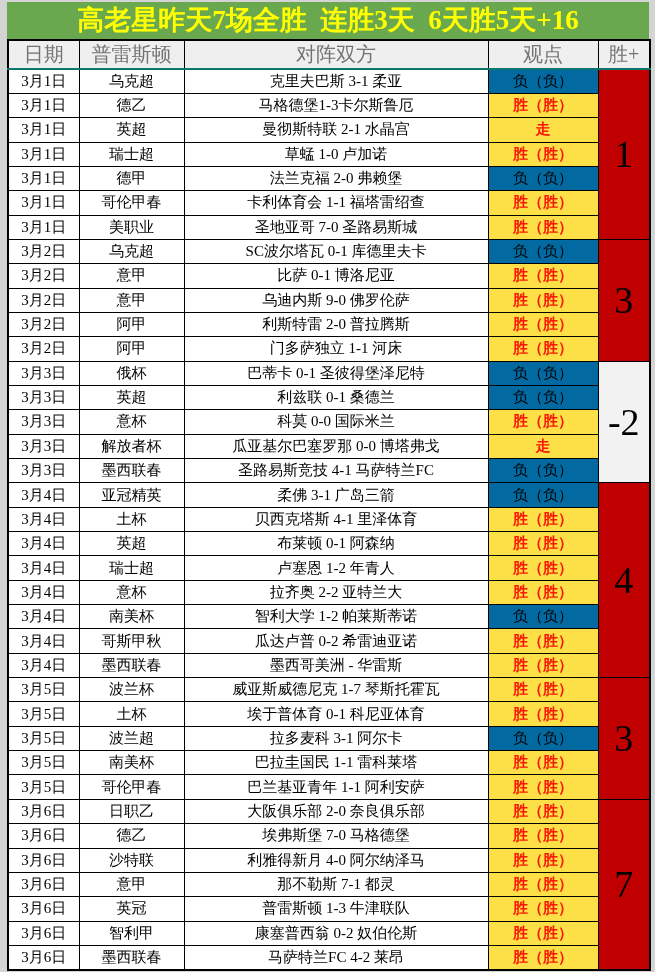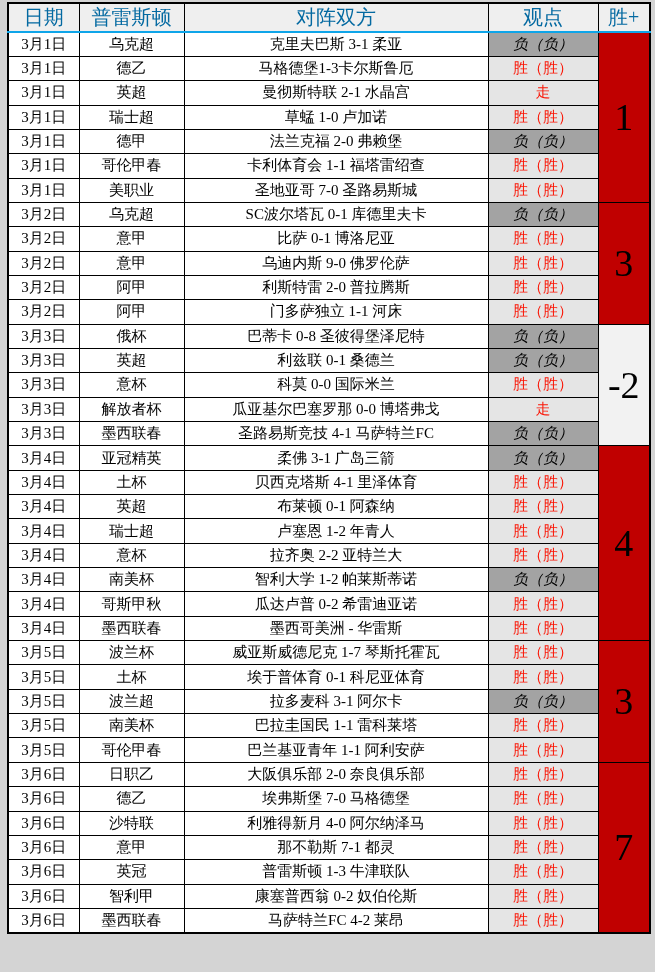--- a/index.html
+++ b/index.html
@@ -40,40 +40,41 @@
     vertical-align: middle;
     padding: 0;
     overflow: hidden;
     white-space: nowrap;
   }
   thead th {
     height: 27px;
     font-size: 20px;
     font-weight: normal;
     background: #efefef;
-    color: #0369a1;
-    border-bottom: 2px solid #0ea5e9;
+    color: #737373;
+    border-bottom: 2px solid #0f766e;
   }
   tbody tr { height: 24.35px; }
   tbody td { font-size: 15px; color: #000; }
 
-  td.c-verdict.v-hl  { background: #e5e5e5; color: #fa1505; }
-  td.c-verdict.v-plain { background: #a3a3a3; color: #000; font-style: italic; }
+  td.c-verdict.v-hl  { background: #fde047; color: #fa1505; font-weight: bold; }
+  td.c-verdict.v-plain { background: #0369a1; color: #000; }
 
   td.c-net {
     font-size: 38px;
     line-height: 1;
   }
   td.c-net.net-red  { background: #c00000; color: #000; }
   td.c-net.net-gray { background: #f2f2f2; color: #000; }
 </style>
 </head>
 <body>
 
 <div class="page">
+  <div class="banner">高老星昨天7场全胜  连胜3天  6天胜5天+16</div>
 
   <table class="grid">
     <colgroup>
       <col class="c1">
         <col class="c2">
         <col class="c3">
         <col class="c4">
         <col class="c5">
     </colgroup>
     <thead>
@@ -156,21 +157,21 @@
         </tr>
         <tr>
           <td class="c-date">3月2日</td>
           <td class="c-league">阿甲</td>
           <td class="c-match">门多萨独立 1-1 河床</td>
           <td class="c-verdict v-hl">胜（胜）</td>
         </tr>
         <tr>
           <td class="c-date">3月3日</td>
           <td class="c-league">俄杯</td>
-          <td class="c-match">巴蒂卡 0-8 圣彼得堡泽尼特</td>
+          <td class="c-match">巴蒂卡 0-1 圣彼得堡泽尼特</td>
           <td class="c-verdict v-plain">负（负）</td>
           <td class="c-net net-gray" rowspan="5">-2</td>
         </tr>
         <tr>
           <td class="c-date">3月3日</td>
           <td class="c-league">英超</td>
           <td class="c-match">利兹联 0-1 桑德兰</td>
           <td class="c-verdict v-plain">负（负）</td>
         </tr>
         <tr>

